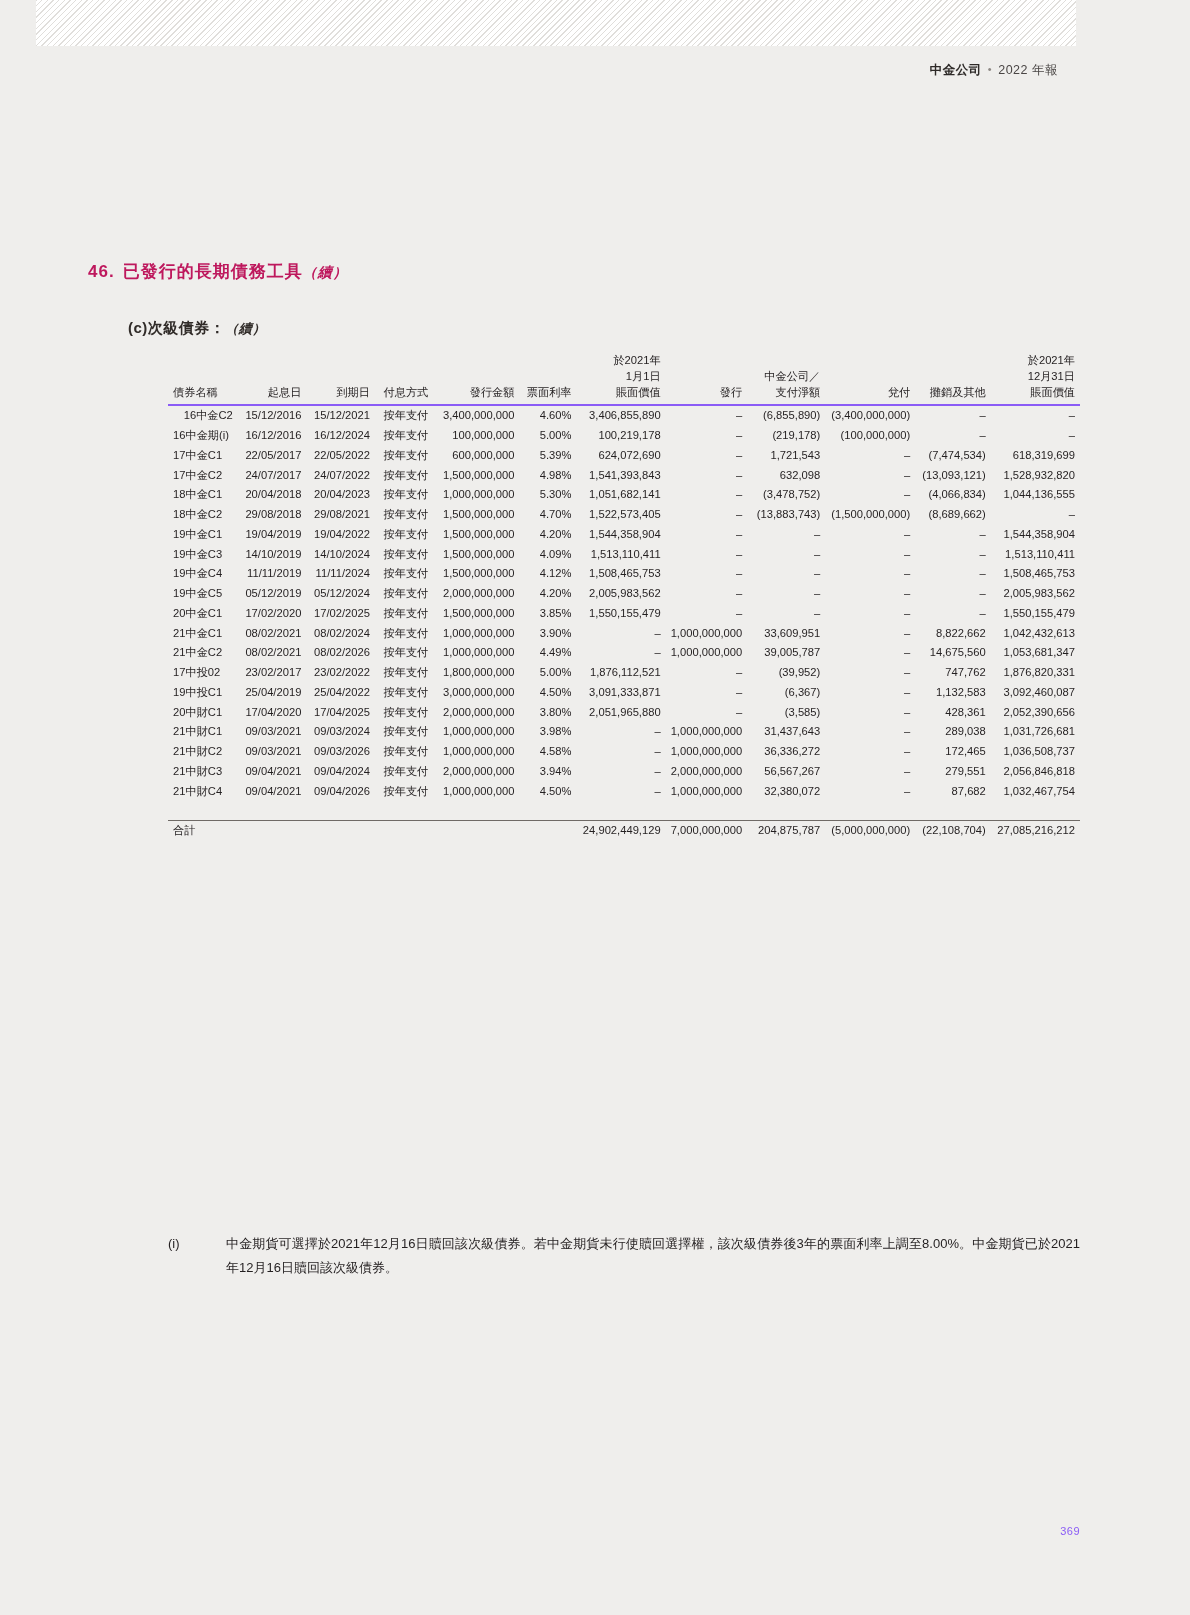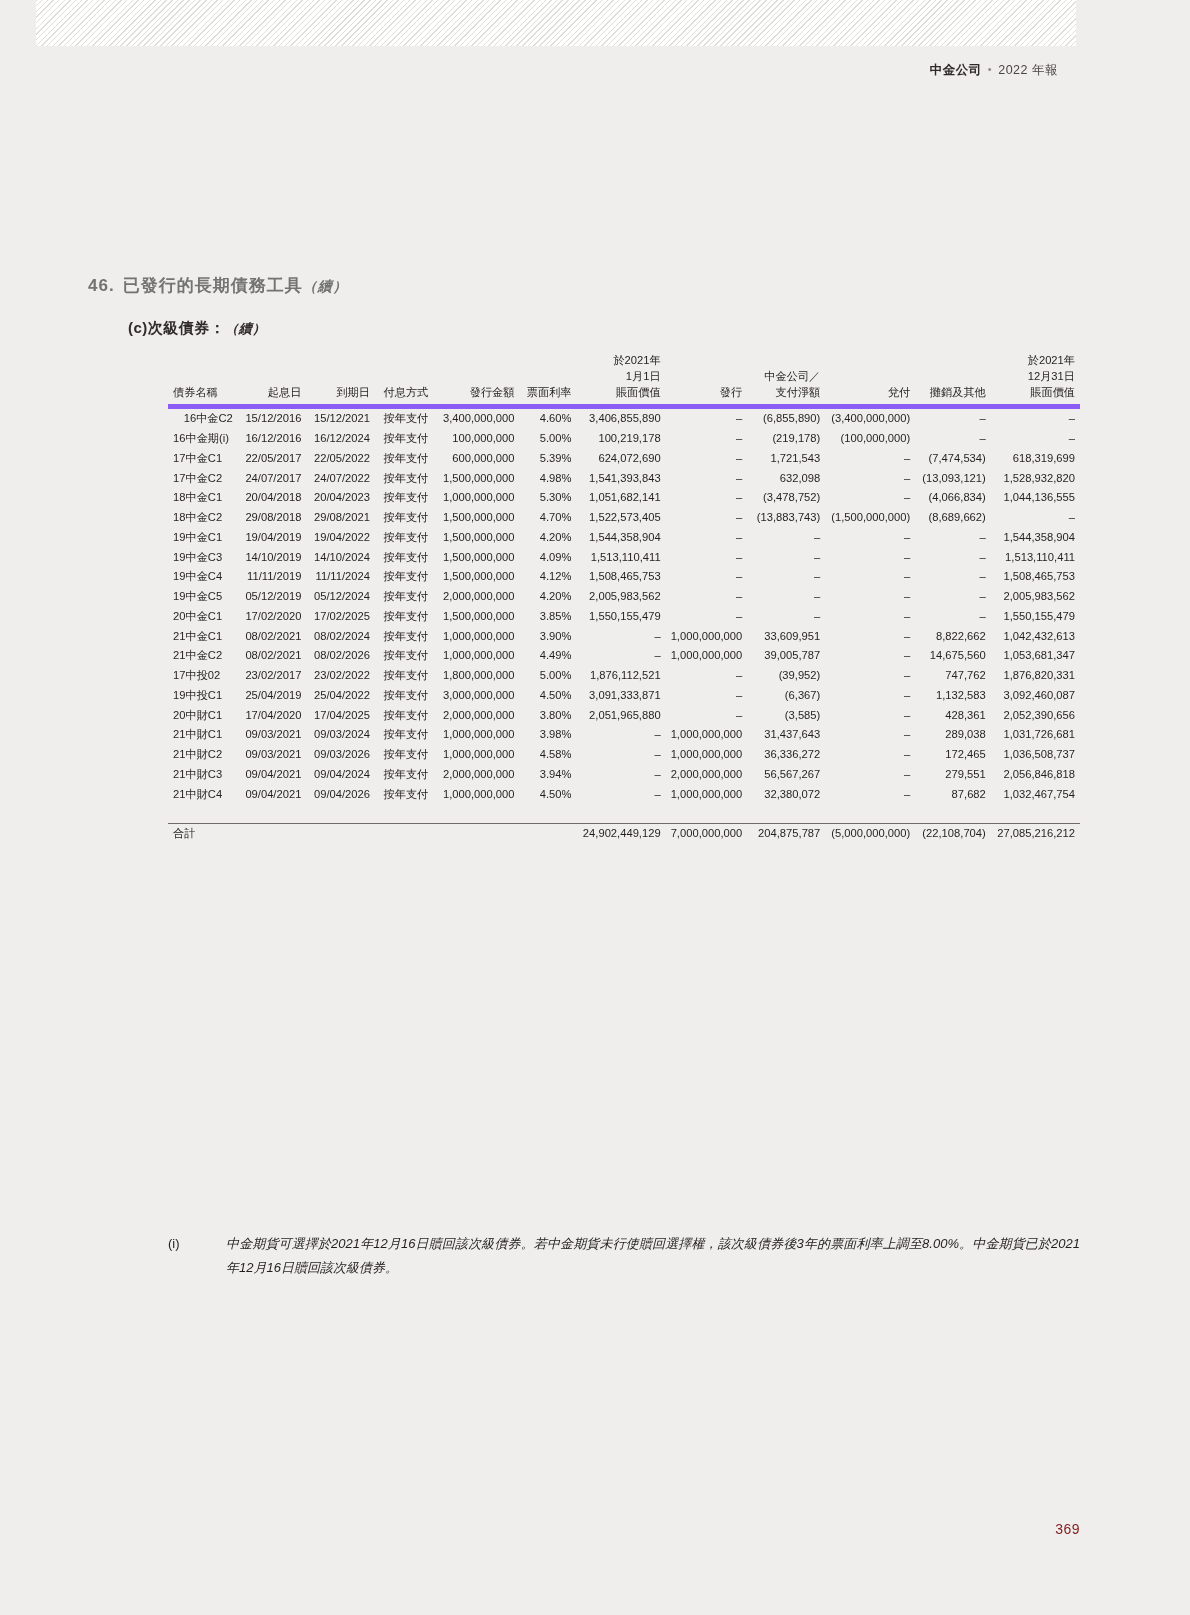--- a/index.html
+++ b/index.html
@@ -71,25 +71,25 @@
     font-size: 11px;
     vertical-align: 1px;
   }
   .running-header .year {
     color: #4a4645;
   }
 
   
   .section-title {
     position: absolute;
-    top: 274px;
+    top: 260px;
     left: 88px;
     font-size: 17px;
     font-weight: bold;
-    color: #737373;
+    color: #be185d;
     letter-spacing: 1px;
     white-space: nowrap;
   }
   .section-title .num {
     margin-right: 8px;
   }
   .section-title .cont {
     font-style: italic;
     font-weight: bold;
     font-size: 14px;
@@ -131,21 +131,21 @@
     padding: 0 5px 3px 5px;
     line-height: 1.45;
     white-space: nowrap;
   }
   table.fin td {
     padding: 2.6px 5px;
     white-space: nowrap;
     line-height: 1.3;
   }
   .hdr-row th {
-    border-bottom: 5px solid #8b5cf6;
+    border-bottom: 2px solid #8b5cf6;
     padding-bottom: 7px;
   }
   th.l, td.l { text-align: left; }
   th.r, td.r { text-align: right; }
 
   .col-name   { width: 78px; }
   .col-start  { width: 74px; }
   .col-end    { width: 74px; }
   .col-pay    { width: 66px; }
   .col-amount { width: 96px; }
@@ -176,30 +176,29 @@
     color: #231f20;
   }
   .footnote .marker {
     position: absolute;
     left: 0;
     top: 0;
   }
   .footnote .fntext {
     margin-left: 58px;
     text-align: justify;
-    font-style: italic;
   }
 
   
   .page-number {
     position: absolute;
     bottom: 78px;
     right: 110px;
-    font-size: 14px;
-    color: #7f1d1d;
+    font-size: 11px;
+    color: #8b5cf6;
     letter-spacing: 0.5px;
   }
 </style>
 </head>
 <body>
 
 <div class="page">
 
   <div class="hatch"></div>
   <div class="hatch-left-gap"></div>

